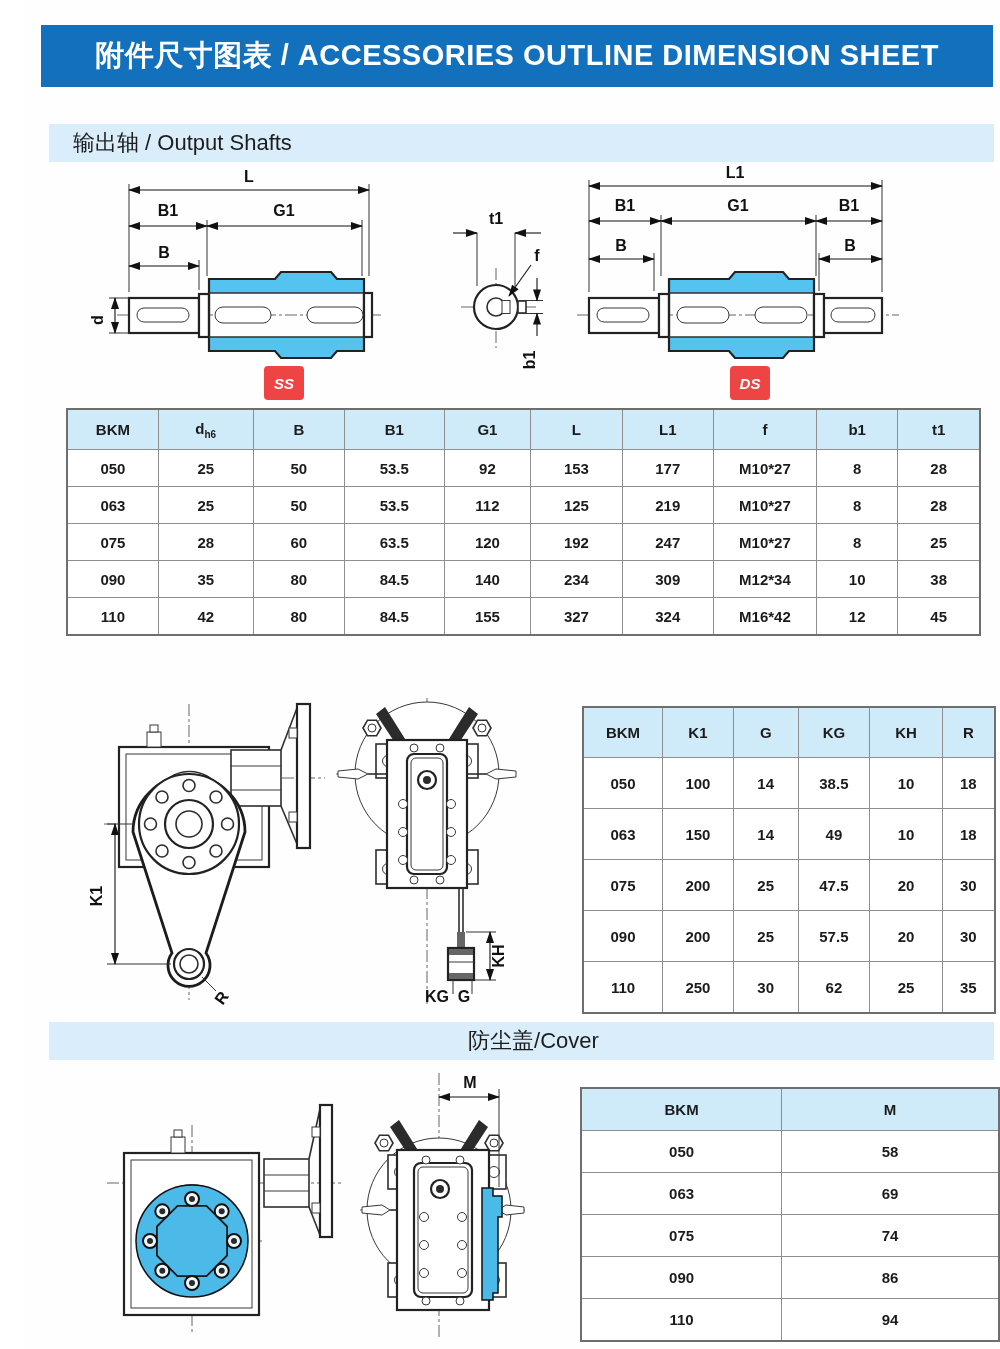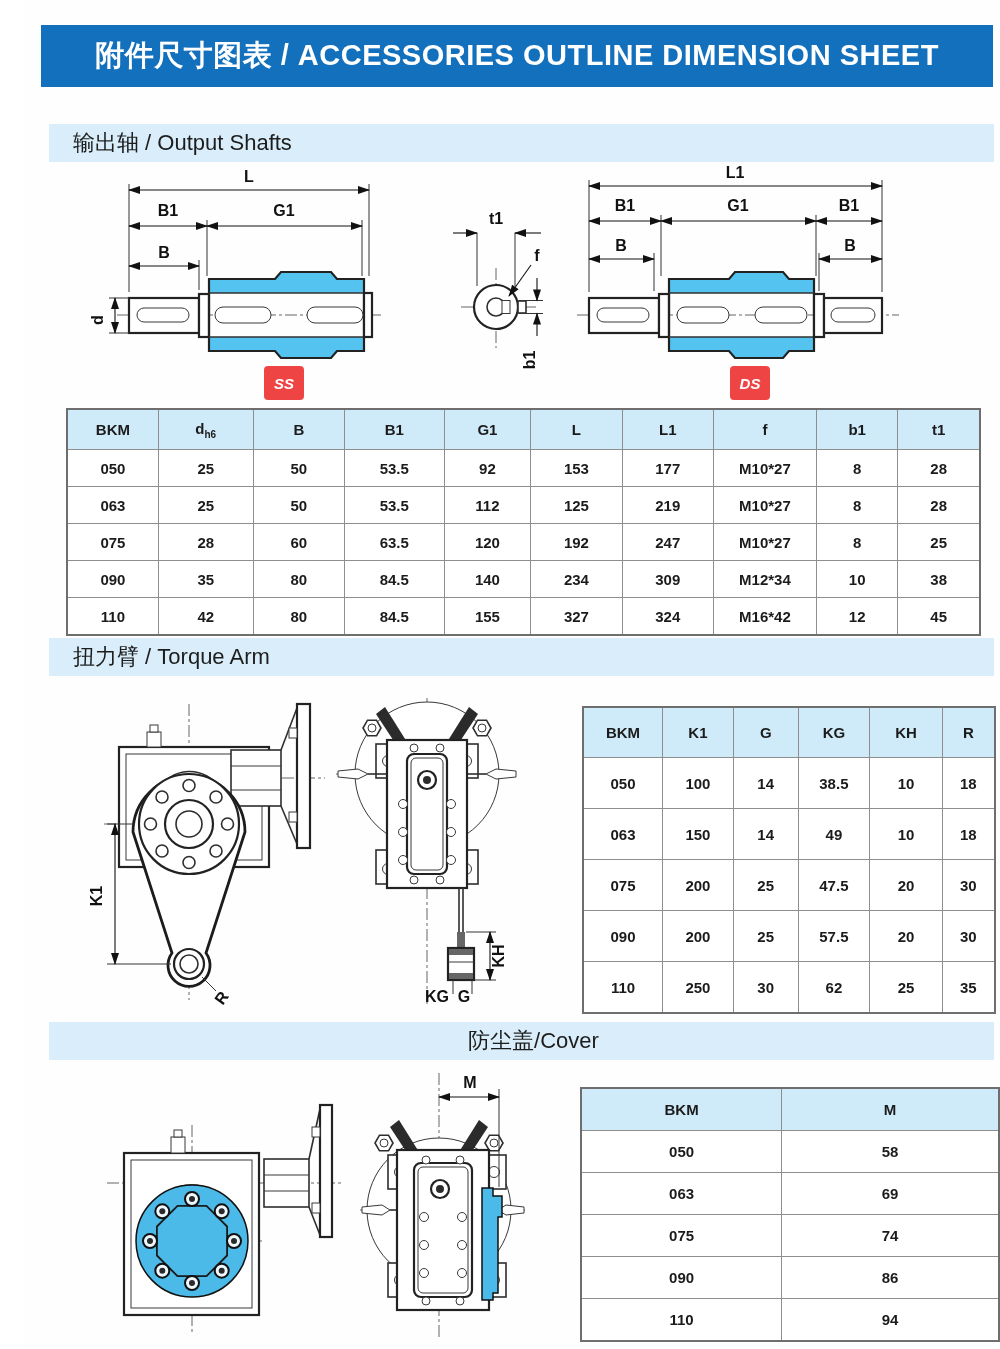--- a/index.html
+++ b/index.html
@@ -260,23 +260,20 @@
             <td>327</td>
             <td>324</td>
             <td>M16*42</td>
             <td>12</td>
             <td>45</td>
           </tr>
         </tbody>
     </table>
   </div>
 
-  <div class="abs section-bar" style="top:638px;">
-    <span>扭力臂 / Torque Arm</span>
-  </div>
 
   <svg class="abs" style="left:55px;top:692px;" width="250" height="320" viewBox="0 0 250 320">
     <line class="cl" x1="110" y1="12" x2="110" y2="308"></line>
     <line class="cl" x1="25" y1="132" x2="182" y2="132"></line>
     <line class="cl" x1="140" y1="86" x2="246" y2="86"></line>
     <rect class="s2 w" x="40" y="55" width="150" height="120"></rect>
     <rect class="s1" x="47" y="62" width="136" height="106"></rect>
     <rect class="s1 w" x="68" y="40" width="14" height="15"></rect>
     <rect class="s1 w" x="71" y="33" width="8" height="7"></rect>
     <rect class="s15 w" x="152" y="58" width="50" height="56"></rect>

